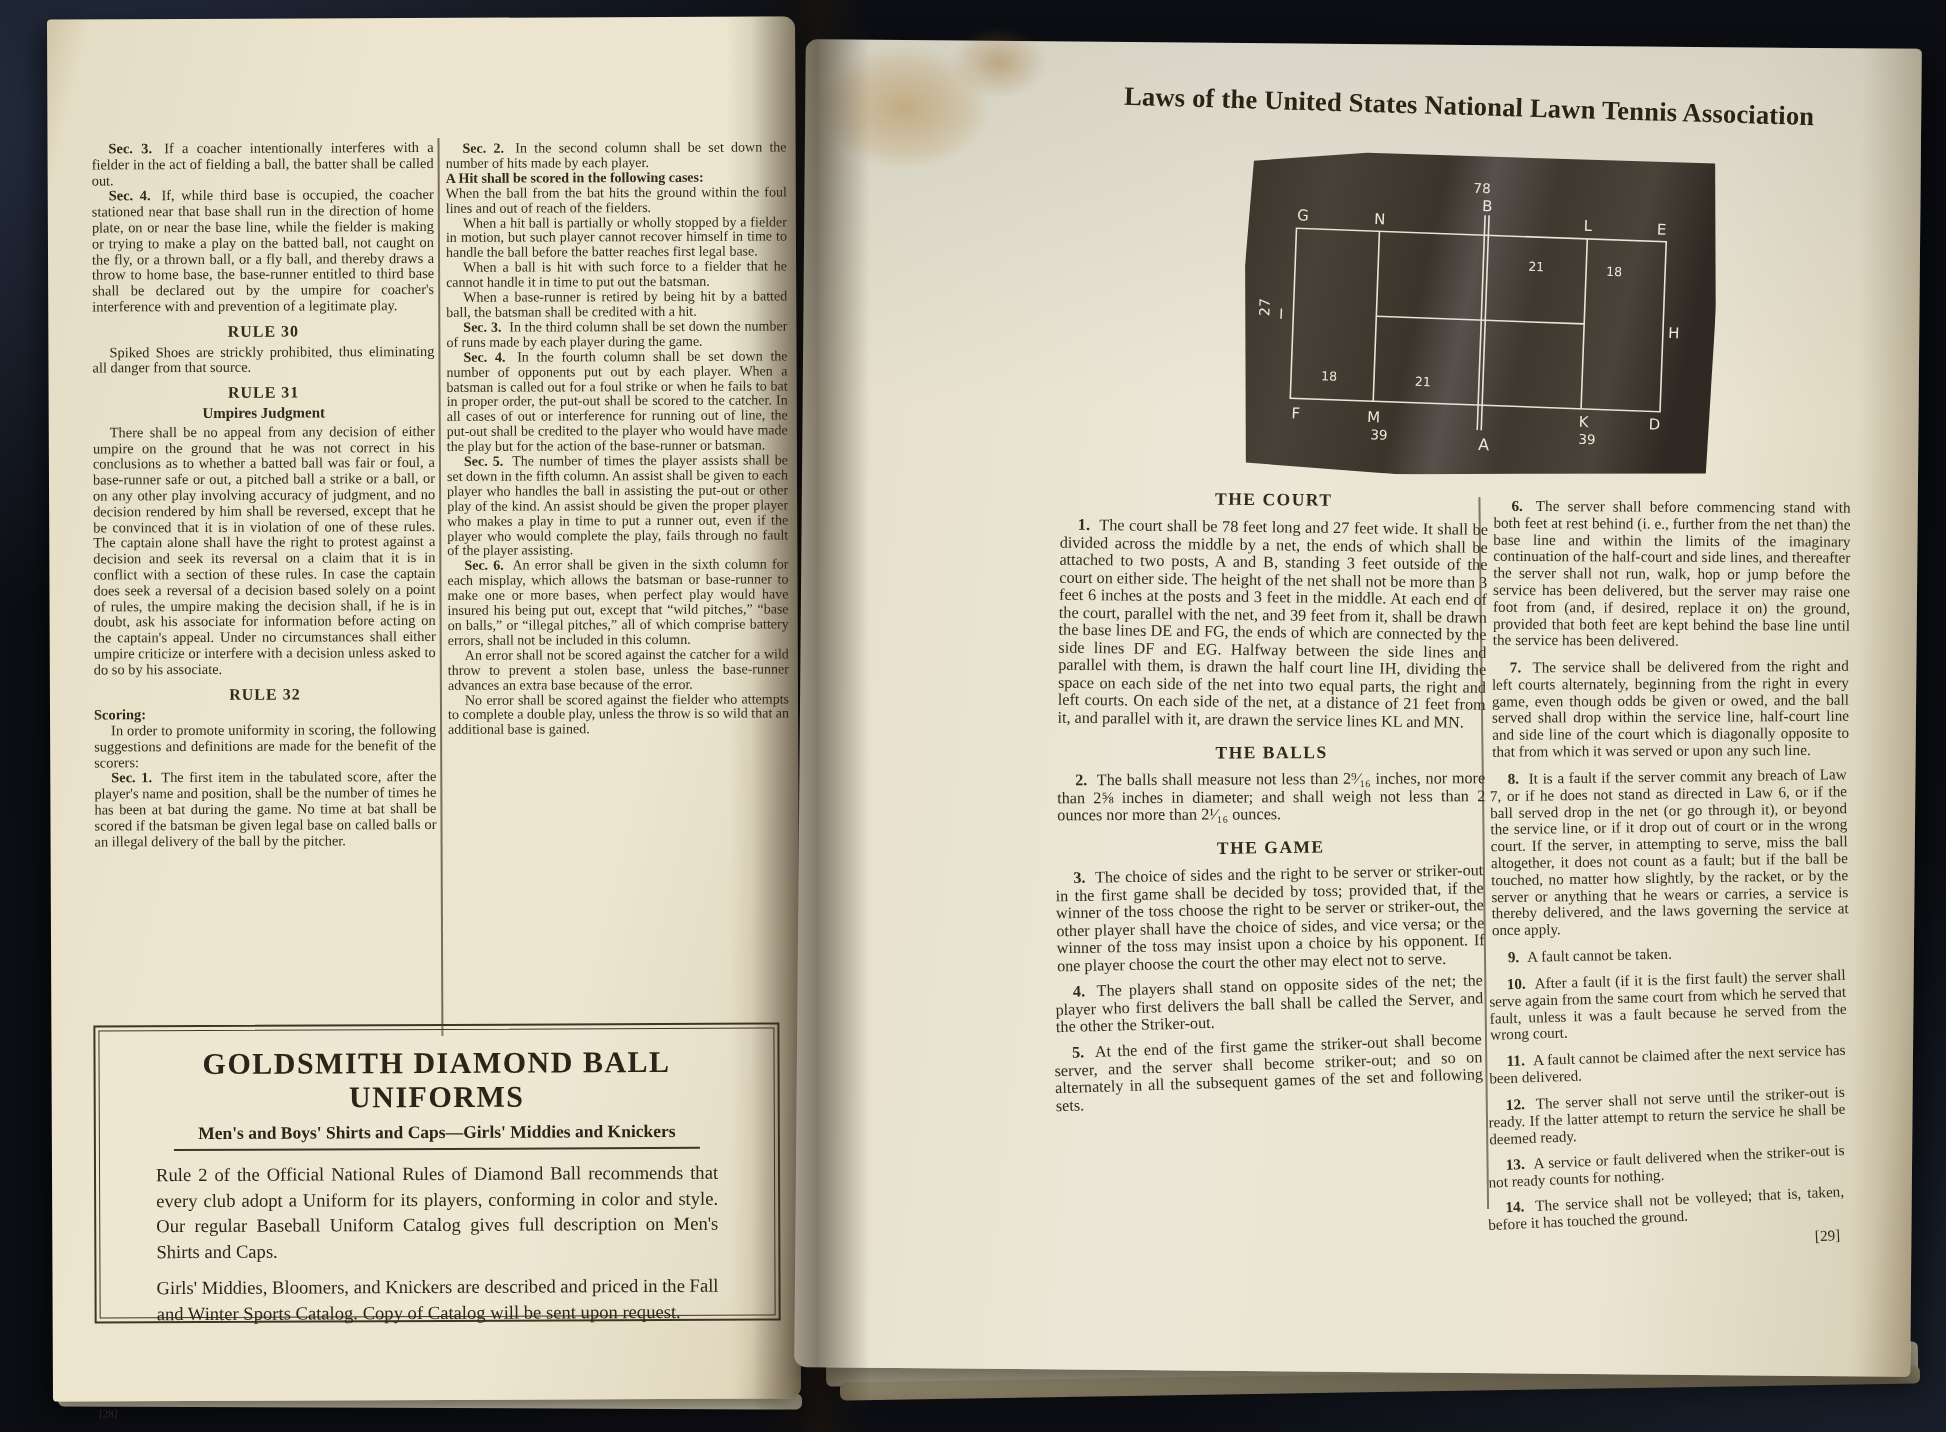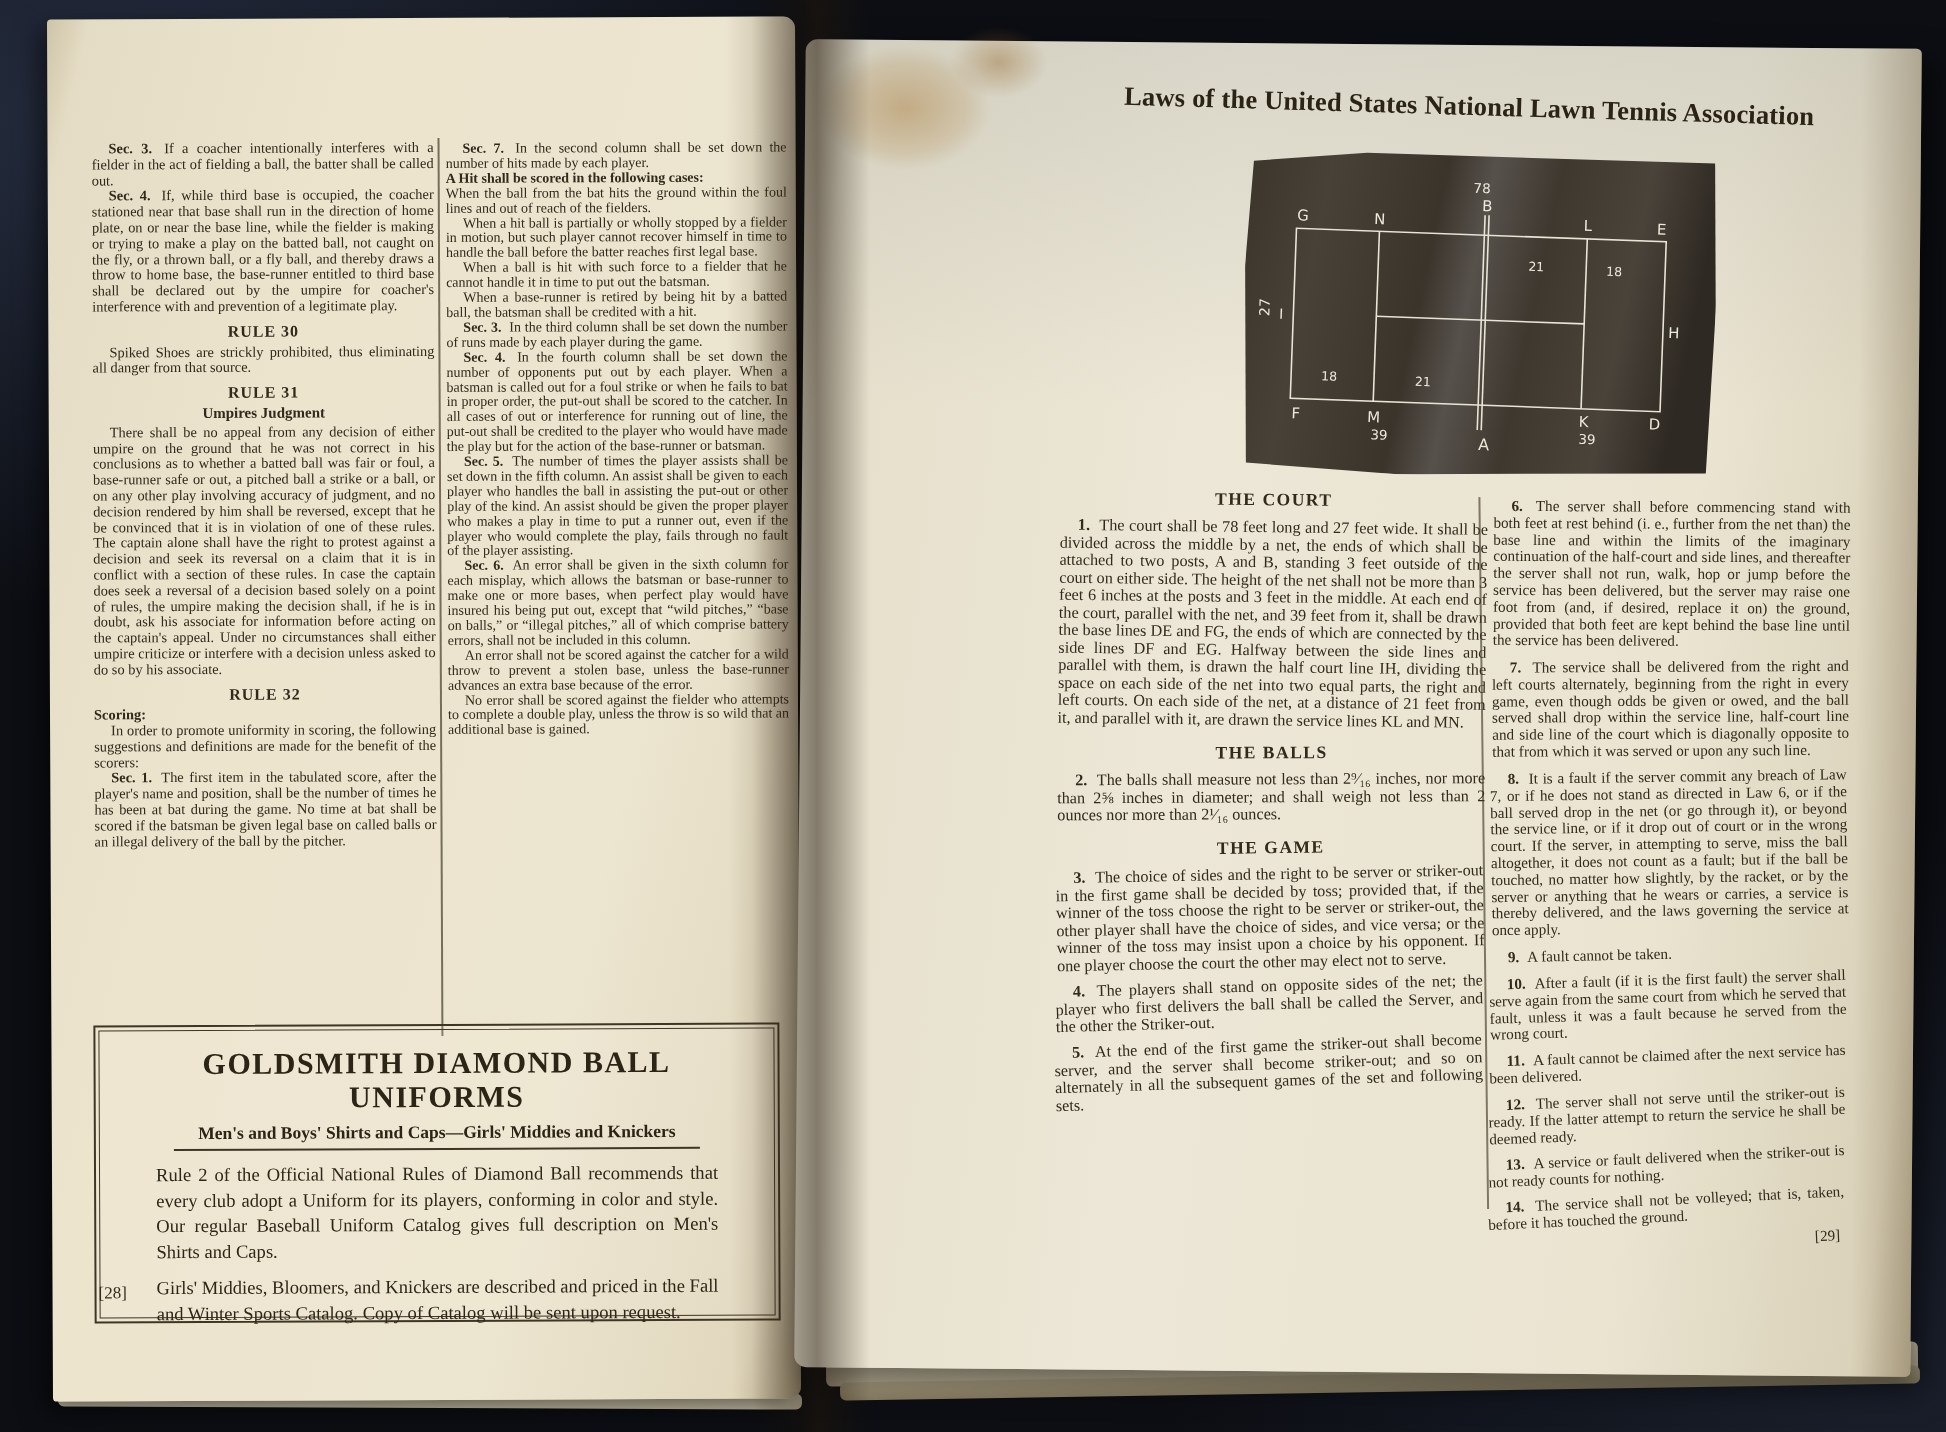--- a/index.html
+++ b/index.html
@@ -66,21 +66,21 @@
   .rule-sub  { font-weight:bold; text-align:center !important; font-size:15px !important; margin:0 0 3px !important; text-indent:0; }
   .scoring-label { font-weight:bold; text-indent:0 !important; }
   .col-rule { position:absolute; left:390px; top:120px; width:2px; height:898px; background:rgba(70,58,40,0.7); }
 
   .ad-box { position:absolute; left:42px; top:1006px; width:686px; height:298px; border:2px solid #3e3524; padding:3px; background:rgba(255,250,235,0.12); }
   .ad-inner { width:100%; height:100%; border:1.5px solid #3e3524; padding:12px 18px 0; }
   .ad-title { text-align:center; font-size:30px; font-weight:bold; letter-spacing:1.5px; margin:4px 0 8px; color:#2c2517; }
   .ad-sub-wrap { text-align:center; }
   .ad-subtitle { display:inline-block; font-size:17.5px; font-weight:bold; padding:0 24px 5px; border-bottom:2.5px solid #3e3524; color:#2c2517; }
   .ad-para { font-size:18.6px; line-height:25.5px; margin:11px 38px 0; text-align:justify; color:#2e2719; }
-  .page-num-left { position:absolute; left:46px; top:1264px; font-size:17px; color:#332b1d; }
+  .page-num-left { position:absolute; left:46px; top:1388px; font-size:11px; color:#332b1d; }
 
   
   .rp-title { position:absolute; left:246px; top:46px; width:836px; text-align:center; white-space:nowrap;
     font-size:26.5px; font-weight:bold; letter-spacing:0.2px; color:#2b2315; transform:rotate(1.2deg); }
   .diagram { position:absolute; left:440px; top:108px; width:472px; height:324px; transform:rotate(1.6deg); }
   .rp-col { position:absolute; }
   .rp-col1 { left:258px; top:448px; width:428px; }
   .rp-col2 { left:692px; top:452px; width:357px; }
   .rp-col p { margin:0 0 7px; text-align:justify; color:#322a1c; }
   .rp-col1 p { font-size:16.2px; line-height:17.5px; }
@@ -115,21 +115,21 @@
       <p class="indent">There shall be no appeal from any decision of either umpire on the ground that he was not correct in his conclusions as to whether a batted ball was fair or foul, a base-runner safe or out, a pitched ball a strike or a ball, or on any other play involving accuracy of judgment, and no decision rendered by him shall be reversed, except that he be convinced that it is in violation of one of these rules. The captain alone shall have the right to protest against a decision and seek its reversal on a claim that it is in conflict with a section of these rules. In case the captain does seek a reversal of a decision based solely on a point of rules, the umpire making the decision shall, if he is in doubt, ask his associate for information before acting on the captain's appeal. Under no circumstances shall either umpire criticize or interfere with a decision unless asked to do so by his associate.</p>
       <p class="rule-head">RULE 32</p>
       <p class="scoring-label">Scoring:</p>
       <p class="indent">In order to promote uniformity in scoring, the following suggestions and definitions are made for the benefit of the scorers:</p>
       <p class="indent"><span class="lead">Sec. 1.</span> <span>The first item in the tabulated score, after the player's name and position, shall be the number of times he has been at bat during the game. No time at bat shall be scored if the batsman be given legal base on called balls or an illegal delivery of the ball by the pitcher.</span></p>
     </div>
 
     <div class="col-rule"></div>
 
     <div class="lp-col lp-col2">
-      <p class="indent"><span class="lead">Sec. 7.</span> <span>In the second column shall be set down the number of hits made by each player.</span></p>
+      <p class="indent"><span class="lead">Sec. 2.</span> <span>In the second column shall be set down the number of hits made by each player.</span></p>
       <p class="bold-line">A Hit shall be scored in the following cases:</p>
       <p>When the ball from the bat hits the ground within the foul lines and out of reach of the fielders.</p>
       <p class="indent">When a hit ball is partially or wholly stopped by a fielder in motion, but such player cannot recover himself in time to handle the ball before the batter reaches first legal base.</p>
       <p class="indent">When a ball is hit with such force to a fielder that he cannot handle it in time to put out the batsman.</p>
       <p class="indent">When a base-runner is retired by being hit by a batted ball, the batsman shall be credited with a hit.</p>
       <p class="indent"><span class="lead">Sec. 3.</span> <span>In the third column shall be set down the number of runs made by each player during the game.</span></p>
       <p class="indent"><span class="lead">Sec. 4.</span> <span>In the fourth column shall be set down the number of opponents put out by each player. When a batsman is called out for a foul strike or when he fails to bat in proper order, the put-out shall be scored to the catcher. In all cases of out or interference for running out of line, the put-out shall be credited to the player who would have made the play but for the action of the base-runner or batsman.</span></p>
       <p class="indent"><span class="lead">Sec. 5.</span> <span>The number of times the player assists shall be set down in the fifth column. An assist shall be given to each player who handles the ball in assisting the put-out or other play of the kind. An assist should be given the proper player who makes a play in time to put a runner out, even if the player who would complete the play, fails through no fault of the player assisting.</span></p>
       <p class="indent"><span class="lead">Sec. 6.</span> <span>An error shall be given in the sixth column for each misplay, which allows the batsman or base-runner to make one or more bases, when perfect play would have insured his being put out, except that “wild pitches,” “base on balls,” or “illegal pitches,” all of which comprise battery errors, shall not be included in this column.</span></p>
       <p class="indent">An error shall not be scored against the catcher for a wild throw to prevent a stolen base, unless the base-runner advances an extra base because of the error.</p>

